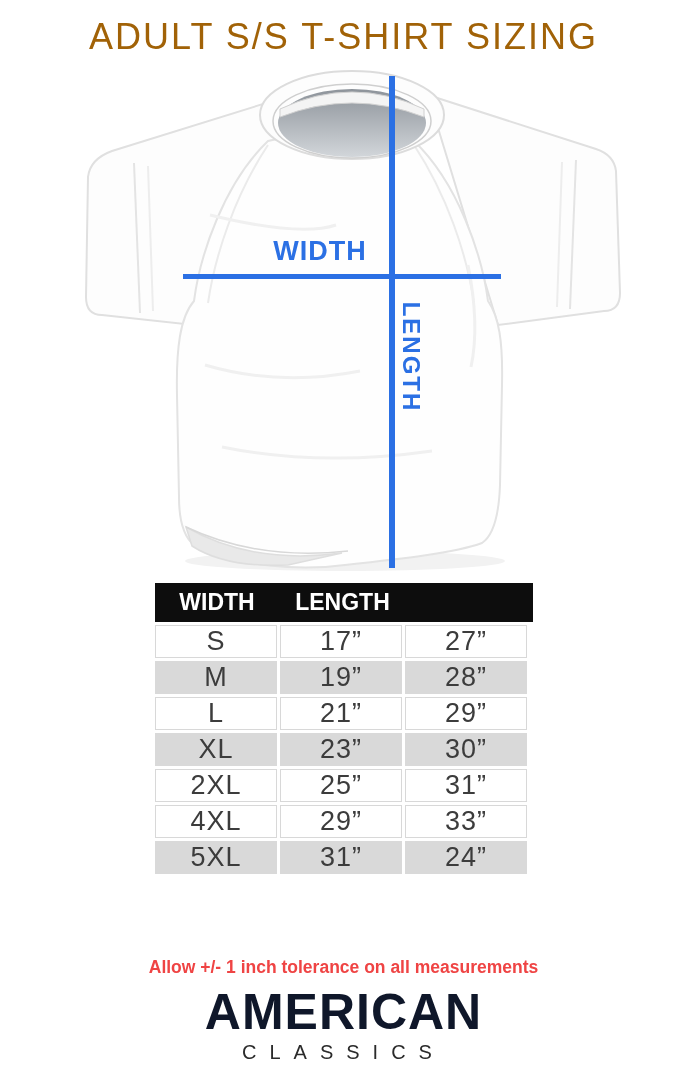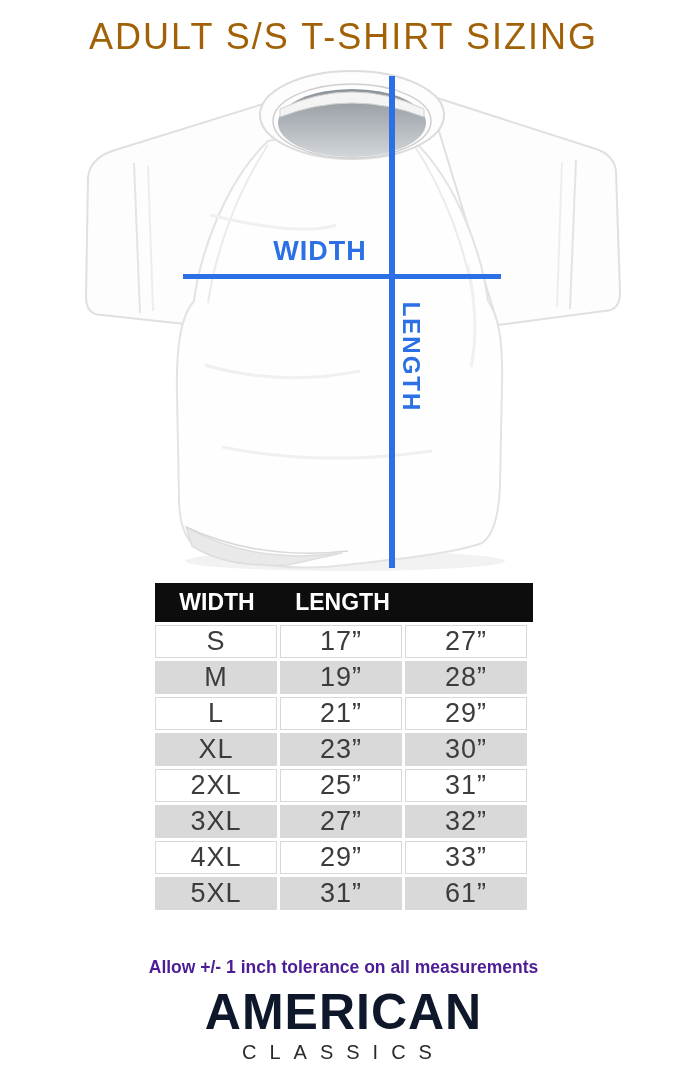--- a/index.html
+++ b/index.html
@@ -49,21 +49,21 @@
   table.sizes td {
     height: 33px; text-align: center; vertical-align: middle;
     font-size: 27px; font-weight: 300; color: #3c3c3c; letter-spacing: 1px;
     border: 1px solid #d8d8d8; background: #ffffff;
     padding: 0;
   }
   table.sizes tr.alt td { background: #d9d9d9; border-color: #d9d9d9; }
   
   .footnote {
     position: absolute; top: 957px; left: 0; width: 100%;
-    text-align: center; color: #4c1d95;
+    text-align: center; color: #ef4444;
     font-size: 17.5px; font-weight: bold;
   }
   .brand { position: absolute; top: 985px; left: 0; width: 100%; text-align: center; }
   .brand-primary {
     font-size: 50px; font-weight: 800; letter-spacing: 1px; color: #0f172a;
     line-height: 1.1;
   }
   .brand-secondary {
     font-size: 20px; font-weight: 400; letter-spacing: 13px; 
     color: #2b2b2b; margin-top: 1px;
@@ -157,34 +157,29 @@
           <tr class="alt">
             <td>XL</td>
             <td>23”</td>
             <td>30”</td>
           </tr>
           <tr>
             <td>2XL</td>
             <td>25”</td>
             <td>31”</td>
           </tr>
-          <tr class="alt">
-            <td>3XL</td>
-            <td>27”</td>
-            <td>32”</td>
-          </tr>
           <tr>
             <td>4XL</td>
             <td>29”</td>
             <td>33”</td>
           </tr>
           <tr class="alt">
             <td>5XL</td>
             <td>31”</td>
-            <td>61”</td>
+            <td>24”</td>
           </tr>
         </tbody>
     </table>
   </div>
 
   <div class="footnote">Allow +/- 1 inch tolerance on all measurements</div>
 
   <div class="brand">
     <div class="brand-primary">AMERICAN</div>
     <div class="brand-secondary">CLASSICS</div>

